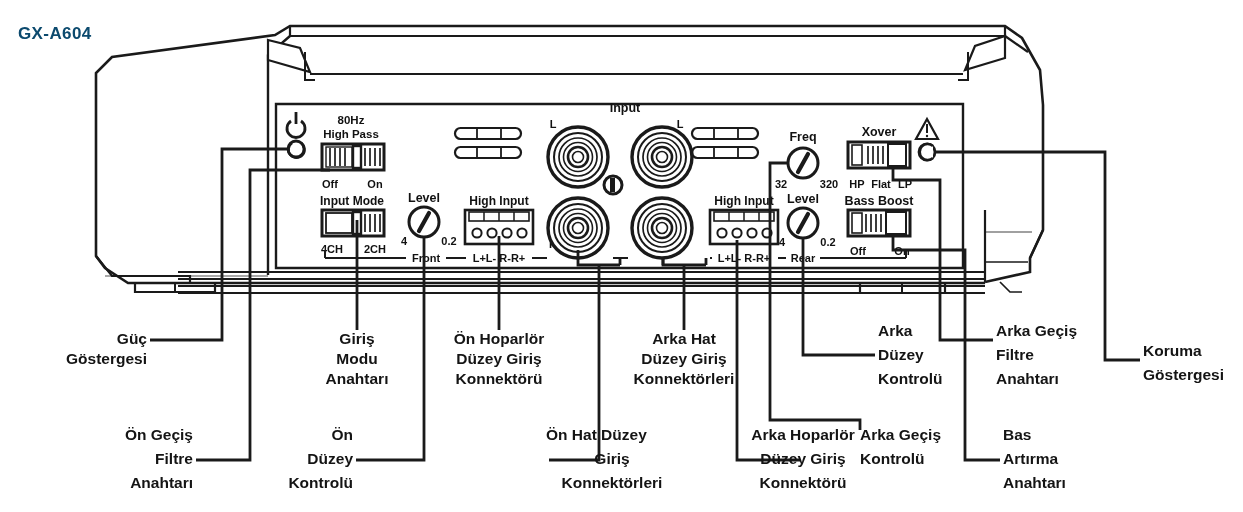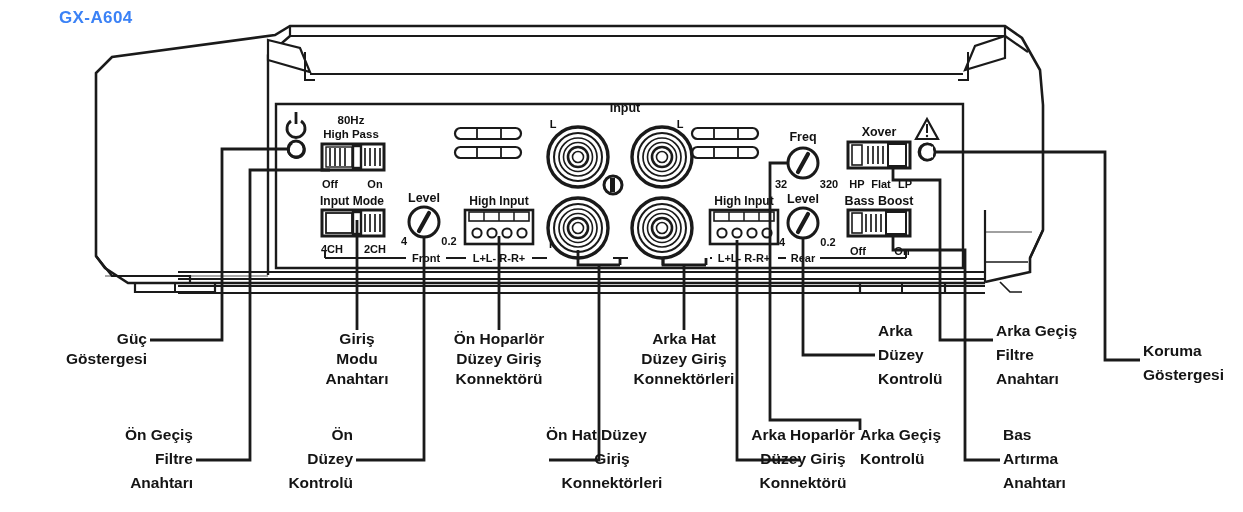--- a/index.html
+++ b/index.html
@@ -1,19 +1,19 @@
 <!DOCTYPE html>
 <html><head>
 <meta charset="utf-8">
 <style>
   html,body{margin:0;padding:0;background:#ffffff;}
   body{width:1243px;height:512px;position:relative;overflow:hidden;
        font-family:"Liberation Sans", sans-serif;color:#1a1a1a;}
-  .model-title{position:absolute;left:18px;top:8px;font-size:17px;font-weight:bold;
-       letter-spacing:0.4px;color:#3b82f6;margin-left:41px;}
+  .model-title{position:absolute;left:18px;top:24px;font-size:17px;font-weight:bold;
+       letter-spacing:0.4px;color:#0c4a6e;}
   svg.stage{position:absolute;left:0;top:0;width:1243px;height:512px;}
   .cl{font-family:"Liberation Sans", sans-serif;font-weight:bold;font-size:15.5px;fill:#141414;}
   .pl{font-family:"Liberation Sans", sans-serif;font-weight:bold;fill:#111111;}
 </style>
 </head>
 <body>
 
 <div class="model-title">GX-A604</div>
 
 <svg class="stage" viewBox="0 0 1243 512">

